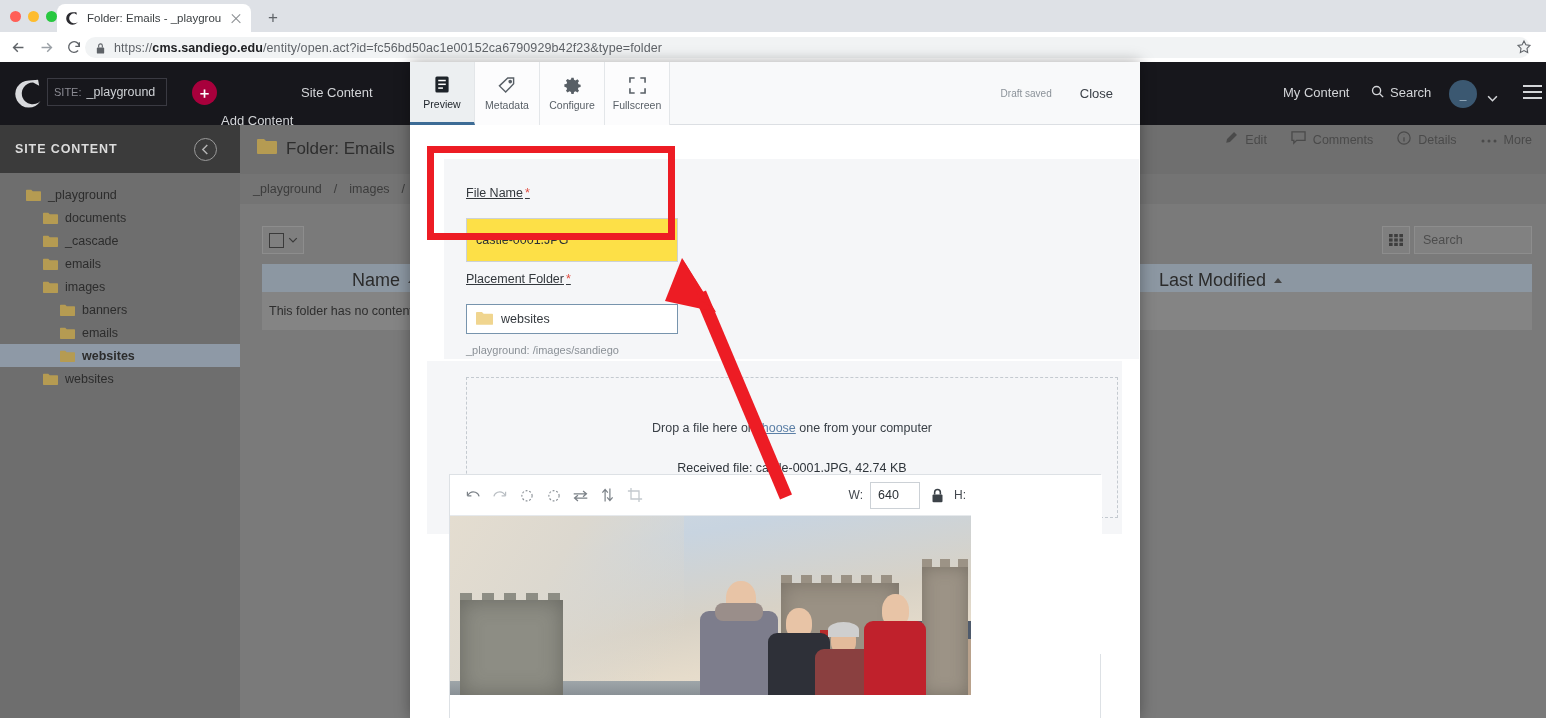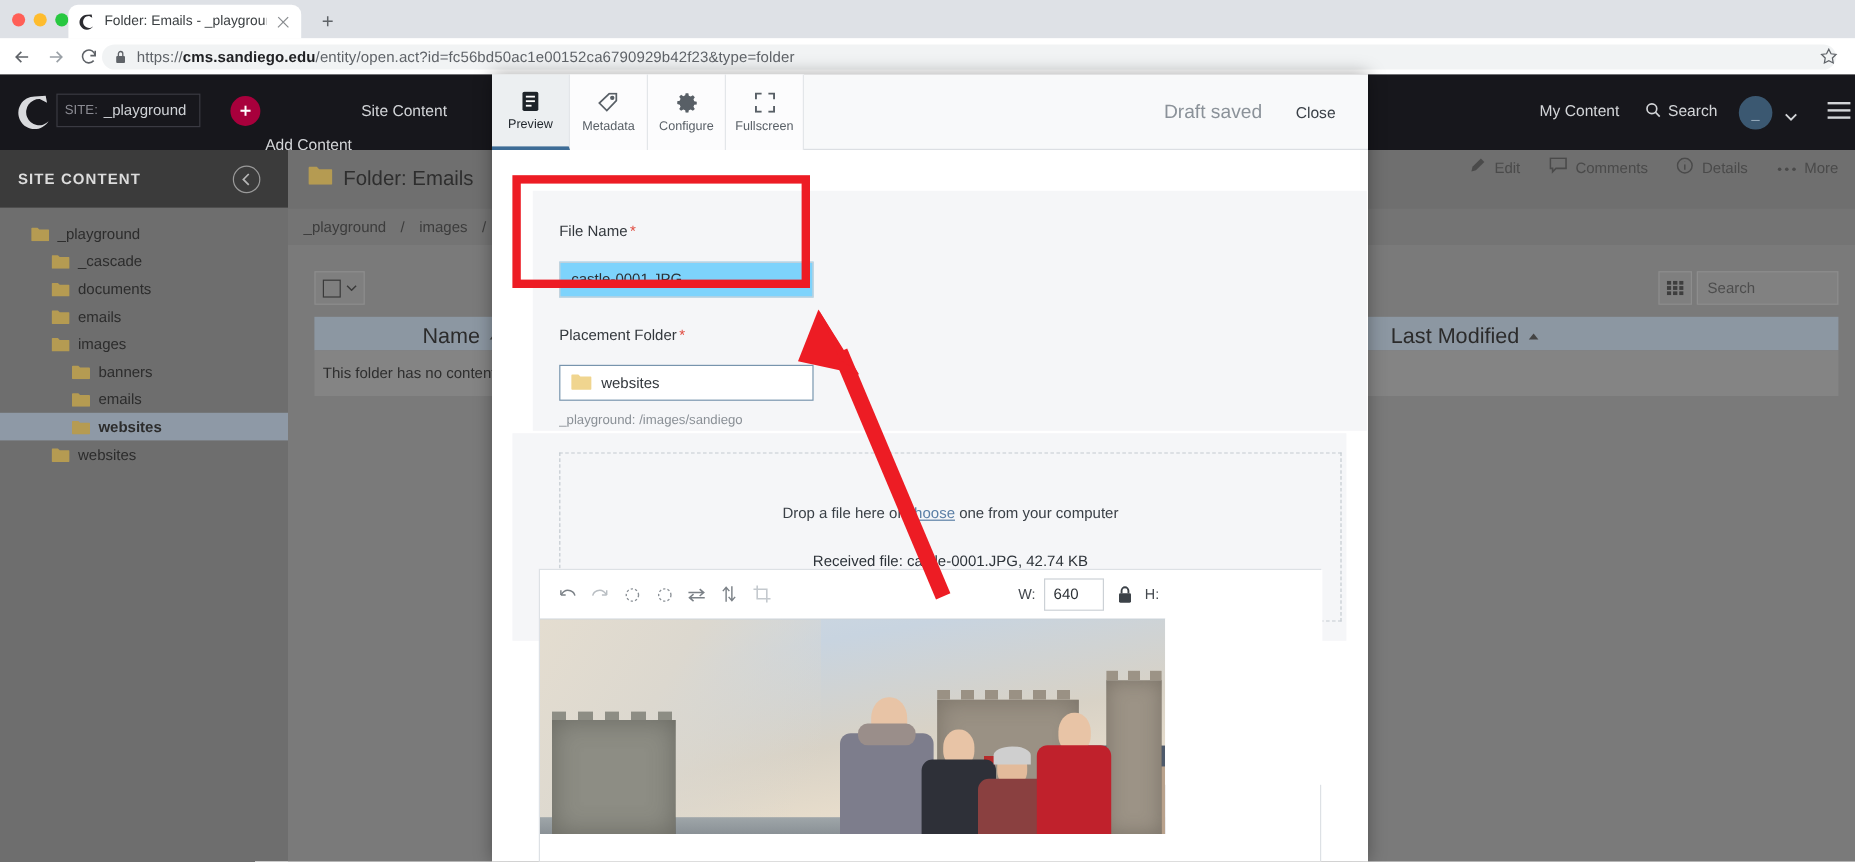--- a/index.html
+++ b/index.html
@@ -142,34 +142,34 @@
   }
   .mtab {
     width:65px; height:63px; border-right:1px solid #e3e6e9; background:#fcfcfd;
     display:flex; flex-direction:column; align-items:center; justify-content:center; gap:4px;
   }
   .mtab.active { background:#eceff1; border-bottom:3px solid #3d6c96; height:63px; }
   .mtab .mtab-ico{ height:19px; display:flex; align-items:center; }
   .mtab .mtab-lbl{ font-size:10.5px; color:#585f66; }
   .mtab.active .mtab-lbl{ color:#1d2329; }
   .modal-right { position:absolute; right:0; top:0; height:63px; display:flex; align-items:center; }
-  .draft-saved{ font-size:16px; color:#8b9299; margin-right:28px; }
+  .draft-saved{ font-size:10px; color:#8b9299; margin-right:28px; }
   .close-btn{ font-size:13px; color:#3b4148; margin-right:27px; }
   .preview-draft{
     width:78px; height:63px; background:#3d6c96; color:#fff; font-size:12.5px; font-weight:700;
     display:flex; flex-direction:column; align-items:center; justify-content:center; line-height:17px;
   }
   .modal-body { position:absolute; left:0; top:63px; width:730px; bottom:0; background:#ffffff; overflow:hidden; }
 
   .card { background:#f5f6f8; margin:17px; }
   .card-1 { position:absolute; left:17px; top:17px; width:695px; height:200px; }
-  .fld-label{ font-size:12.5px; color:#33383d; }
+  .fld-label{ font-size:12.5px; color:#33383d;text-decoration:underline; }
   .req{ color:#e04a3f; margin-left:2px; }
   .text-input{
-    background:#7dd3fc; border:1px solid #ccd1d6; height:30px; display:flex; align-items:center;
+    background:#fde047; border:1px solid #ccd1d6; height:44px; display:flex; align-items:center;
     padding-left:9px; font-size:12.5px; color:#2b3035;
   }
   .folder-input{
     background:#fff; border:1px solid #7794ad; height:30px; display:flex; align-items:center;
     padding-left:9px; font-size:12.5px; color:#33383d; gap:8px;
   }
   .helper{ font-size:11px; color:#8a9096; margin-top:5px; }
   .dropzone{
     position:absolute; left:39px; top:16px; width:652px; height:141px;
     border:1.5px dashed #c4cad0; display:flex; flex-direction:column; align-items:center; justify-content:center; gap:26px;
@@ -355,27 +355,27 @@
             <div class="tree-item" style="padding-left: 26px;">
               <span class="ficon"><svg width="15" height="12" viewBox="0 0 20 16">
                   <path d="M0 2a1 1 0 0 1 1-1h6l2 2h10a1 1 0 0 1 1 1v11a1 1 0 0 1-1 1H1a1 1 0 0 1-1-1z" fill="#b59b52"></path>
                 </svg></span>
               <span class="tn">_playground</span>
             </div>
             <div class="tree-item" style="padding-left: 43px;">
               <span class="ficon"><svg width="15" height="12" viewBox="0 0 20 16">
                   <path d="M0 2a1 1 0 0 1 1-1h6l2 2h10a1 1 0 0 1 1 1v11a1 1 0 0 1-1 1H1a1 1 0 0 1-1-1z" fill="#b59b52"></path>
                 </svg></span>
+              <span class="tn">documents</span>
+            </div>
+            <div class="tree-item" style="padding-left: 43px;">
+              <span class="ficon"><svg width="15" height="12" viewBox="0 0 20 16">
+                  <path d="M0 2a1 1 0 0 1 1-1h6l2 2h10a1 1 0 0 1 1 1v11a1 1 0 0 1-1 1H1a1 1 0 0 1-1-1z" fill="#b59b52"></path>
+                </svg></span>
               <span class="tn">_cascade</span>
-            </div>
-            <div class="tree-item" style="padding-left: 43px;">
-              <span class="ficon"><svg width="15" height="12" viewBox="0 0 20 16">
-                  <path d="M0 2a1 1 0 0 1 1-1h6l2 2h10a1 1 0 0 1 1 1v11a1 1 0 0 1-1 1H1a1 1 0 0 1-1-1z" fill="#b59b52"></path>
-                </svg></span>
-              <span class="tn">documents</span>
             </div>
             <div class="tree-item" style="padding-left: 43px;">
               <span class="ficon"><svg width="15" height="12" viewBox="0 0 20 16">
                   <path d="M0 2a1 1 0 0 1 1-1h6l2 2h10a1 1 0 0 1 1 1v11a1 1 0 0 1-1 1H1a1 1 0 0 1-1-1z" fill="#b59b52"></path>
                 </svg></span>
               <span class="tn">emails</span>
             </div>
             <div class="tree-item" style="padding-left: 43px;">
               <span class="ficon"><svg width="15" height="12" viewBox="0 0 20 16">
                   <path d="M0 2a1 1 0 0 1 1-1h6l2 2h10a1 1 0 0 1 1 1v11a1 1 0 0 1-1 1H1a1 1 0 0 1-1-1z" fill="#b59b52"></path>

